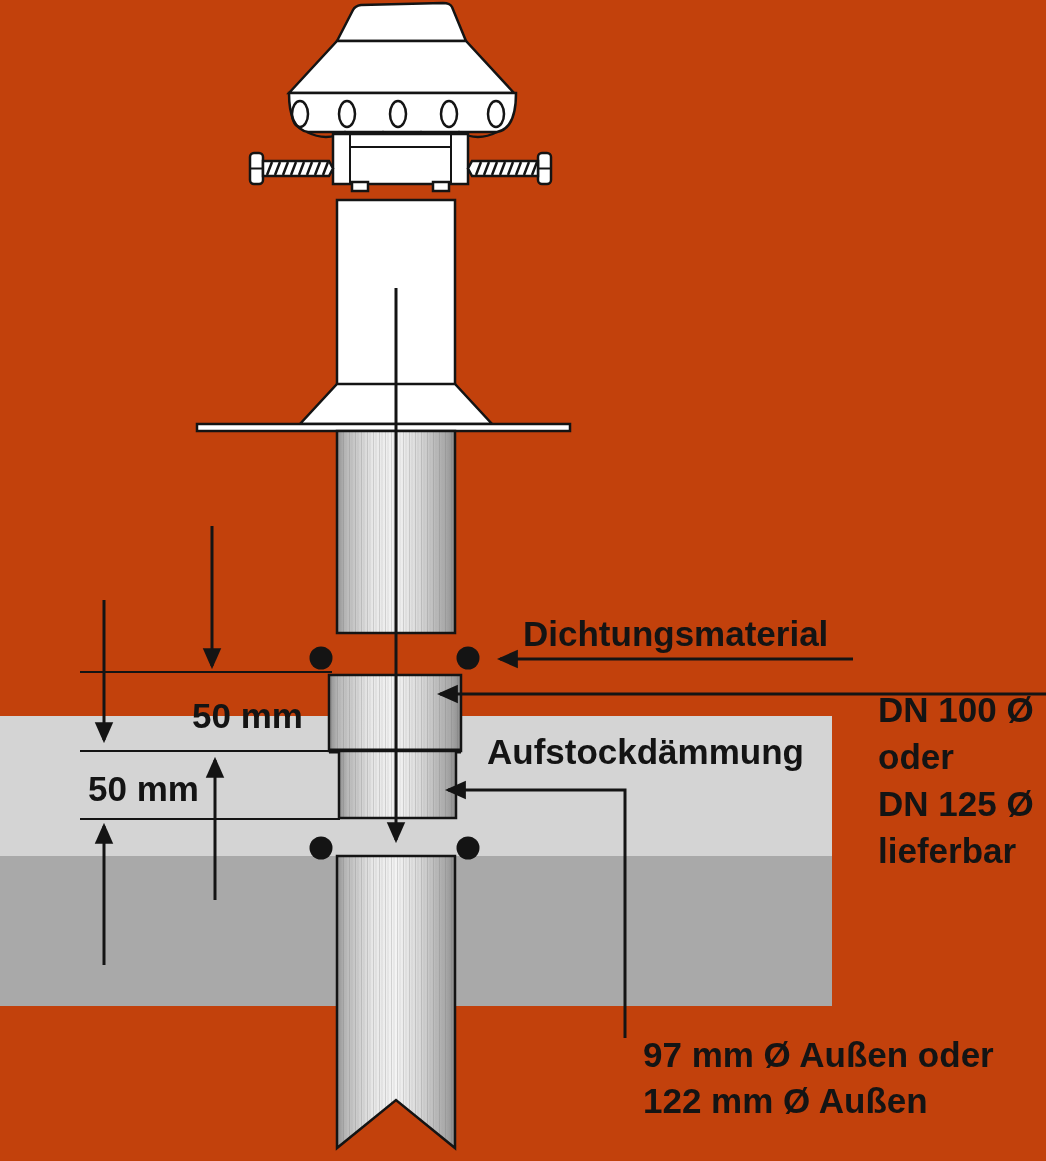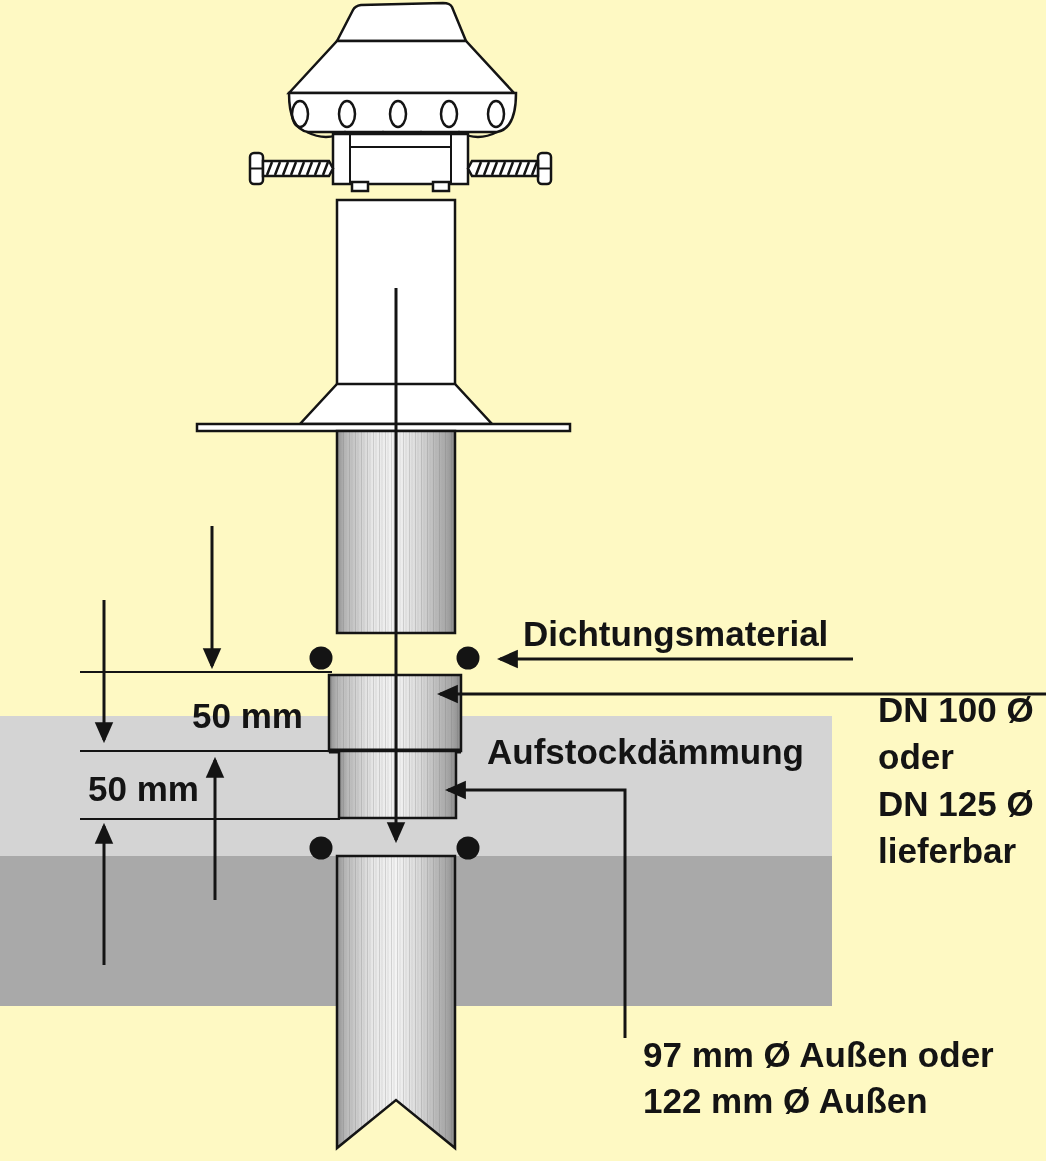--- a/index.html
+++ b/index.html
@@ -1,20 +1,20 @@
 <!DOCTYPE html>
 <html><head>
 <meta charset="utf-8">
 <style>
   html, body { margin: 0; padding: 0; background: #ffffff; }
   .canvas {
     position: relative;
     width: 1046px;
     height: 1161px;
-    background: #fef9c3;
+    background: #c2410c;
     overflow: hidden;
   }
   svg { display: block; }
   .lbl {
     font-family: "Liberation Sans", sans-serif;
     font-weight: 700;
     font-size: 35px;
     fill: #141414;
   }
   .ln   { stroke: #141414; stroke-width: 3; fill: none; }

